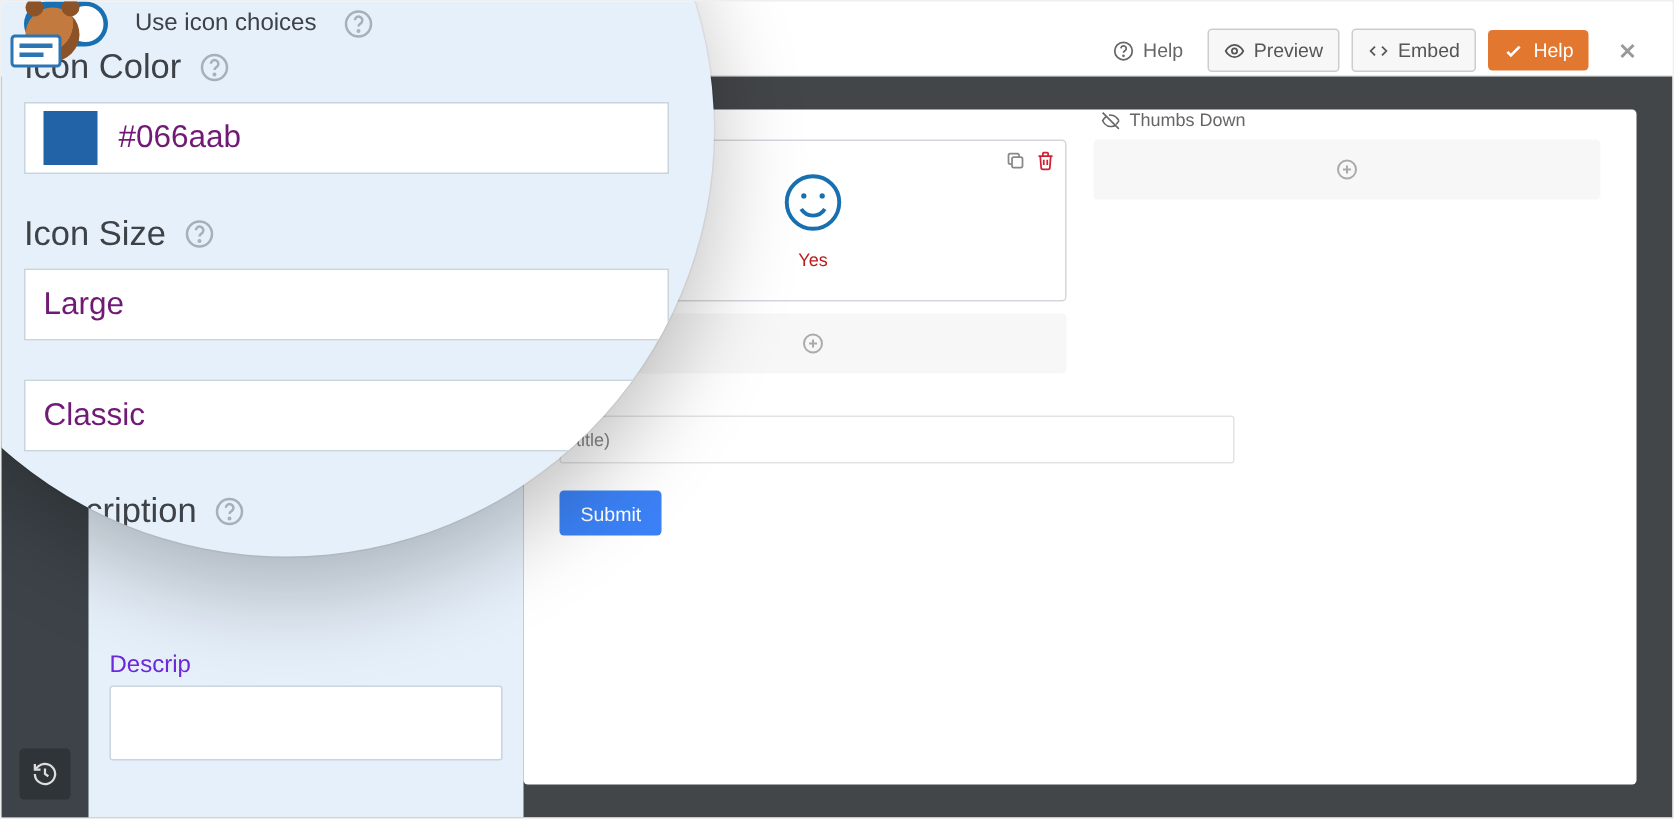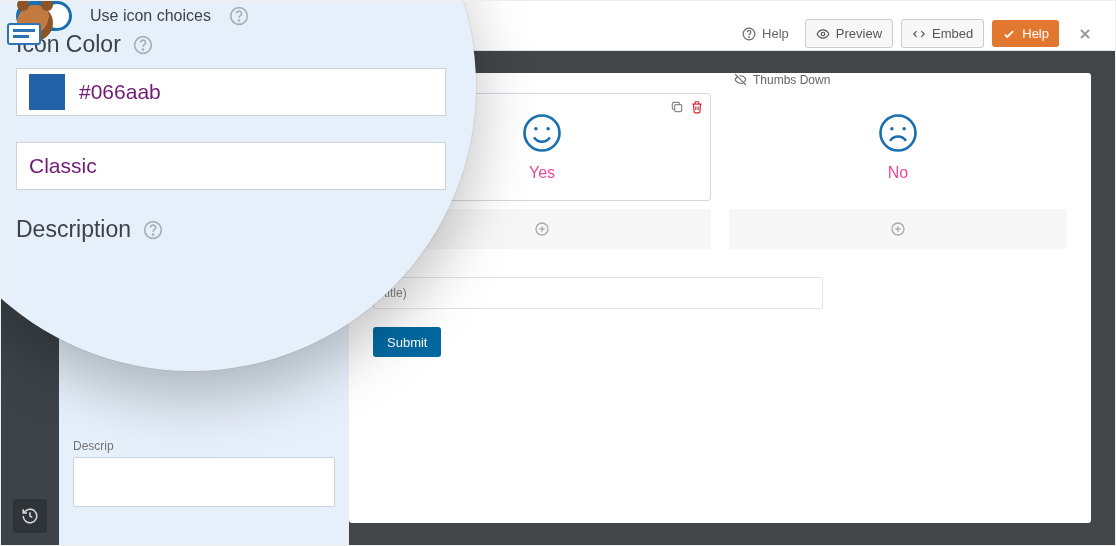--- a/index.html
+++ b/index.html
@@ -34,40 +34,40 @@
 
   
   .body-bg{position:absolute;left:0;right:0;top:50px;bottom:0;background:#434649;}
   
   .left-rail{position:absolute;left:0;top:50px;bottom:0;width:58px;background:var(--dark-sidebar);}
   .reset-btn{position:absolute;left:12px;bottom:12px;width:34px;height:34px;border-radius:3px;background:#2f3439;color:#ddd;display:flex;align-items:center;justify-content:center;cursor:pointer;}
 
   
   .opt-panel{position:absolute;left:58px;top:50px;bottom:0;width:290px;background:var(--panel-bg);}
   .opt-row{position:absolute;left:14px;right:14px;}
-  .opt-label{font-size:12px;color:#737373;}
+  .opt-label{font-size:16px;color:#6d28d9;}
   .opt-input{background:#fff;border:1px solid var(--panel-border);border-radius:2px;height:34px;display:flex;align-items:center;padding:0 8px;font-size:13px;color:#333;margin-top:4px;}
 
   
   .preview-col{position:absolute;left:348px;right:24px;top:72px;bottom:22px;background:#fff;border-radius:3px;padding:20px 24px;}
   .choices-row{display:flex;gap:18px;}
   .choice{flex:1;display:flex;flex-direction:column;gap:8px;}
   .choice-card{background:#fff;border:1px solid var(--card-selected);border-radius:3px;height:108px;display:flex;flex-direction:column;align-items:center;justify-content:center;gap:10px;position:relative;}
   .choice.no .choice-card{border-color:transparent;}
   .face{width:42px;height:42px;}
-  .choice-label{font-size:16px;color:#ec4899;}
+  .choice-label{font-size:12px;color:#b91c1c;}
   .add-tile{height:40px;background:var(--tile-bg);border-radius:3px;display:flex;align-items:center;justify-content:center;color:#aaa;cursor:pointer;}
   .add-tile svg{width:16px;height:16px;}
-  .thumbs-down-tag{display:flex;align-items:flex-start;gap:6px;font-size:12px;color:#666;position:absolute;top:-6px;left:5px;transform:translateY(-100%);}
+  .thumbs-down-tag{display:flex;align-items:flex-end;gap:6px;font-size:12px;color:#666;position:absolute;top:-6px;left:5px;transform:translateY(-100%);}
   .card-actions{position:absolute;right:6px;top:6px;display:flex;gap:6px;}
   .card-actions svg{width:14px;height:14px;}
 
   .title-row{margin-top:28px;}
   .title-input{width:450px;height:32px;border:1px solid var(--card-border);border-radius:2px;padding:0 10px;font-size:12px;color:#888;display:flex;align-items:center;}
-  .submit-btn{margin-top:18px;display:inline-flex;align-items:center;justify-content:center;height:30px;padding:0 14px;border-radius:3px;background:#0369a1;color:#fff;font-size:13px;cursor:pointer;}
+  .submit-btn{margin-top:18px;display:inline-flex;align-items:center;justify-content:center;height:30px;padding:0 14px;border-radius:3px;background:#3b82f6;color:#fff;font-size:13px;cursor:pointer;}
 
   
   .lens{position:absolute;left:-95px;top:-200px;width:570px;height:570px;border-radius:50%;background:var(--panel-bg);box-shadow:0 0 0 1px rgba(0,0,0,0.05), 0 25px 60px rgba(0,0,0,0.25);overflow:hidden;}
   .lens-inner{position:absolute;left:0;top:0;right:0;bottom:0;padding:200px 30px 0 110px;}
   .lens .group{margin-bottom:26px;}
   .lens .label{font-size:23px;color:var(--text);display:flex;align-items:center;gap:12px;}
   .lens .help-circ{width:20px;height:20px;color:#a6b0b8;}
   .lens .field{margin-top:10px;background:#fff;border:1px solid var(--panel-border);height:48px;display:flex;align-items:center;padding:0 12px;font-size:21px;color:#701a75;}
   .lens .swatch{width:36px;height:36px;background:var(--blue-swatch);margin-right:14px;flex:0 0 auto;}
   .lens .toggle-row{display:flex;align-items:center;gap:18px;font-size:16px;color:var(--text);}
@@ -185,29 +185,20 @@
       <div class="choice no" style="position:relative;">
         <div class="thumbs-down-tag">
           <svg width="13" height="13" viewBox="0 0 24 24" fill="none" stroke="currentColor" stroke-width="2">
               <path d="M17.94 17.94A10.9 10.9 0 0 1 12 19c-6.5 0-10-7-10-7a19 19 0 0 1 4.22-5.06"></path>
               <path d="M22 12s-1.24 2.48-3.46 4.54"></path>
               <path d="M9.9 5.08A11 11 0 0 1 12 5c6.5 0 10 7 10 7"></path>
               <path d="m2 2 20 20"></path>
             </svg>
           <span>Thumbs Down</span>
         </div>
-        <div class="choice-card">
-          <svg class="face" viewBox="0 0 48 48" fill="none" stroke="#1970b0" stroke-width="3">
-              <circle cx="24" cy="24" r="20"></circle>
-              <circle cx="17" cy="19" r="2" fill="#1970b0" stroke="none"></circle>
-              <circle cx="31" cy="19" r="2" fill="#1970b0" stroke="none"></circle>
-              <path d="M15 33c2.5-4 6-5 9-5s6.5 1 9 5"></path>
-            </svg>
-          <div class="choice-label">No</div>
-        </div>
         <div class="add-tile">
           <svg viewBox="0 0 24 24" fill="none" stroke="currentColor" stroke-width="2">
               <circle cx="12" cy="12" r="9"></circle>
               <path d="M12 8v8M8 12h8"></path>
             </svg>
         </div>
       </div>
     </div>
 
     <div class="title-row">
@@ -241,20 +232,33 @@
               <path d="M9.1 9a3 3 0 1 1 5.3 2c-.8.8-2.4 1.2-2.4 3"></path>
               <circle cx="12" cy="17.5" r="0.6" fill="currentColor"></circle>
             </svg>
         </div>
         <div class="field">
           <span class="swatch"></span>
           <span>#066aab</span>
         </div>
       </div>
 
+      <div class="group">
+        <div class="label">
+          <span>Icon Size</span>
+          <svg class="help-circ" viewBox="0 0 24 24" fill="none" stroke="currentColor" stroke-width="2">
+              <circle cx="12" cy="12" r="10"></circle>
+              <path d="M9.1 9a3 3 0 1 1 5.3 2c-.8.8-2.4 1.2-2.4 3"></path>
+              <circle cx="12" cy="17.5" r="0.6" fill="currentColor"></circle>
+            </svg>
+        </div>
+        <div class="field">
+          <span>Large</span>
+        </div>
+      </div>
 
       <div class="group">
         <div class="field">
           <span>Classic</span>
         </div>
       </div>
 
       <div class="desc-label">
         <span>Description</span>
         <svg class="help-circ" viewBox="0 0 24 24" fill="none" stroke="currentColor" stroke-width="2">

